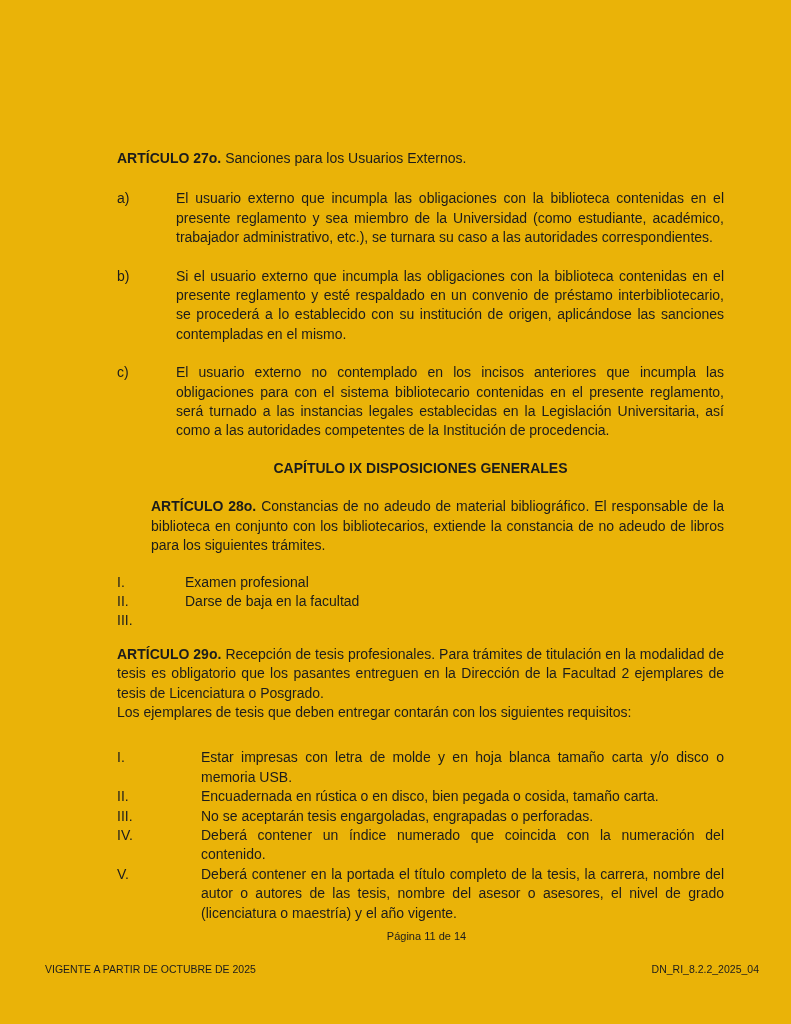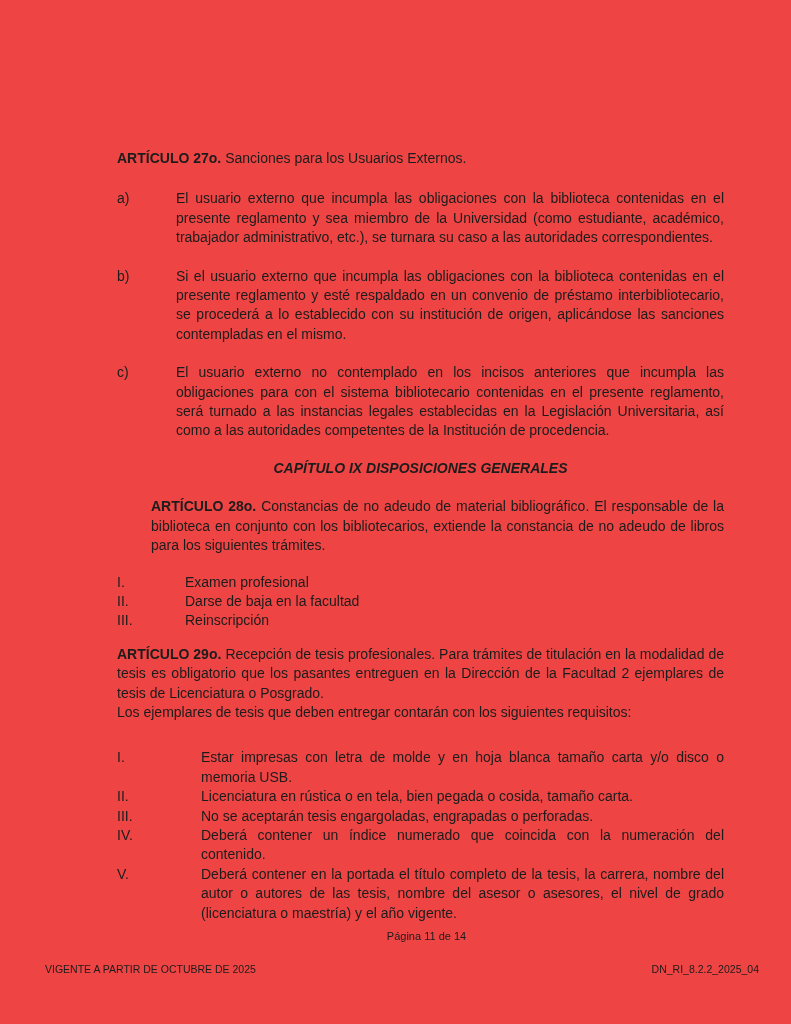--- a/index.html
+++ b/index.html
@@ -1,21 +1,21 @@
 <!DOCTYPE html>
 <html lang="es"><head>
 <meta charset="utf-8">
 <style>
   html, body { margin: 0; padding: 0; background: #9c9c9c; }
   .page {
     position: relative;
     width: 791px;
     height: 1024px;
     margin: 0 auto;
-    background: #ef4444;
+    background: #eab308;
     font-family: "Liberation Sans", "DejaVu Sans", sans-serif;
     color: #1c1c1c;
     font-size: 14px;
     line-height: 19.4px;
     overflow: hidden;
     box-sizing: border-box;
   }
   .content { padding: 149px 67px 0 117px; }
   .para { margin: 0; }
   .justify { text-align: justify; }
@@ -27,21 +27,20 @@
   .hitem .itext { flex: 1; }
   .hitem.gap { margin-bottom: 19px; }
   .roman .marker { flex: 0 0 68px; }
   .itext.justify { text-align: justify; margin-left: 16px; }
   .chapter {
     margin: 18px 0 19px 0;
     font-size: 14px;
     font-weight: bold;
     text-align: center;
     line-height: 19.4px;
-    font-style: italic;
   }
   .mb-17 { margin-bottom: 17px; margin-left: 34px; }
   .mb-14 { margin-bottom: 14px; }
   .mb-18 { margin-bottom: 26px; }
   .pagenum {
     position: absolute;
     top: 929px; left: 117px; right: 55px;
     text-align: center;
     font-size: 11px;
     line-height: 14px;
@@ -94,38 +93,37 @@
       <div class="hitem">
         <span class="marker">I.</span>
         <span class="itext">Examen profesional</span>
       </div>
       <div class="hitem">
         <span class="marker">II.</span>
         <span class="itext">Darse de baja en la facultad</span>
       </div>
       <div class="hitem">
         <span class="marker">III.</span>
-        <span class="itext">Reinscripción</span>
       </div>
     </div>
 
     <p class="para justify">
       <strong class="art-label">ARTÍCULO 29o.</strong>
       <span>Recepción de tesis profesionales. Para trámites de titulación en la modalidad de tesis es obligatorio que los pasantes entreguen en la Dirección de la Facultad 2 ejemplares de tesis de Licenciatura o Posgrado.</span>
     </p>
     <p class="para mb-18">Los ejemplares de tesis que deben entregar contarán con los siguientes requisitos:</p>
 
     <div class="hlist roman">
       <div class="hitem">
         <span class="marker">I.</span>
         <span class="itext justify">Estar impresas con letra de molde y en hoja blanca tamaño carta y/o disco o memoria USB.</span>
       </div>
       <div class="hitem">
         <span class="marker">II.</span>
-        <span class="itext justify">Licenciatura en rústica o en tela, bien pegada o cosida, tamaño carta.</span>
+        <span class="itext justify">Encuadernada en rústica o en disco, bien pegada o cosida, tamaño carta.</span>
       </div>
       <div class="hitem">
         <span class="marker">III.</span>
         <span class="itext justify">No se aceptarán tesis engargoladas, engrapadas o perforadas.</span>
       </div>
       <div class="hitem">
         <span class="marker">IV.</span>
         <span class="itext justify">Deberá contener un índice numerado que coincida con la numeración del contenido.</span>
       </div>
       <div class="hitem">

